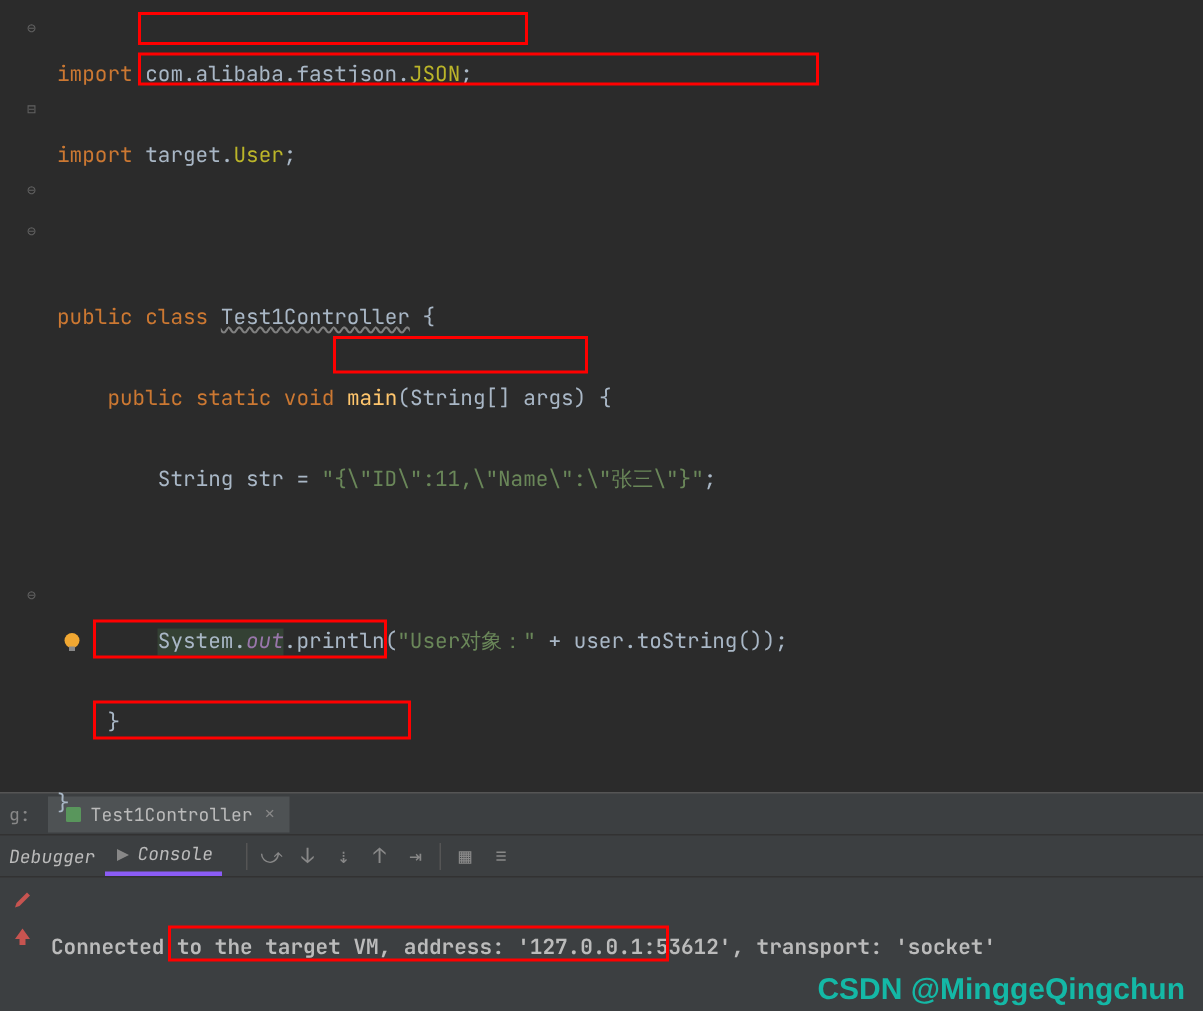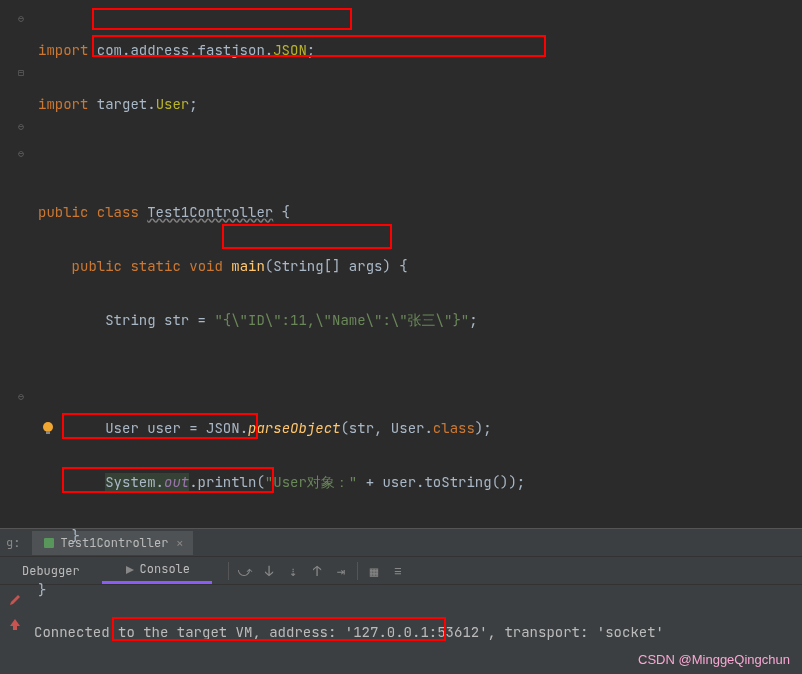--- a/index.html
+++ b/index.html
@@ -80,41 +80,43 @@
       background: #4e5254;
     }
     .toolbar {
       display: flex;
       align-items: center;
       height: 28px;
       border-bottom: 1px solid #323232;
       font-size: 12px;
     }
     .toolbar .tbtn {
-      padding: 4px 22px;
+      padding: 4px 6px;
       color: #bbbbbb;
+      font-style: italic;
     }
     .toolbar .tbtn.active {
       border-bottom: 3px solid #8b5cf6;
     }
     .toolbar .sep {
       width: 1px;
       height: 18px;
       background: #555;
       margin: 0 4px;
     }
     .toolbar .icon {
       width: 24px;
       text-align: center;
       color: #888;
       font-size: 14px;
     }
     .console-out {
       display: flex;
       height: 90px;
+      font-weight: bold;
     }
     .console-gutter {
       width: 30px;
       display: flex;
       flex-direction: column;
       align-items: center;
       padding-top: 8px;
       gap: 10px;
     }
     .console-text {
@@ -123,22 +125,22 @@
       line-height: 26px;
       white-space: pre;
       color: #bbbbbb;
       position: relative;
       flex: 1;
     }
     .watermark {
       position: absolute;
       right: 12px;
       bottom: 2px;
-      color: #f9a8d4;
-      font-size: 13px;
+      color: #14b8a6;
+      font-size: 20px;
       font-family: sans-serif;
     }
     .close-x { color: #888; font-size: 11px; margin-left: 4px; }
     svg { display: inline-block; vertical-align: middle; }
   </style>
 </head>
 <body>
 
 <div class="editor-area">
   <div class="gutter">
@@ -146,28 +148,27 @@
     <span class="fold-mark" style="top:66px">⊟</span>
     <span class="fold-mark" style="top:120px">⊖</span>
     <span class="fold-mark" style="top:147px">⊖</span>
     <span class="fold-mark" style="top:390px">⊖</span>
   </div>
   <svg class="bulb" viewBox="0 0 16 16">
       <circle cx="8" cy="7" r="5" fill="#f0a732"></circle>
       <rect x="6" y="11" width="4" height="3" fill="#888"></rect>
     </svg>
   <div class="code">
-<div><span class="kw">import</span> <span class="pkg">com.address.fastjson.</span><span class="pkg-end">JSON</span><span>;</span></div>
+<div><span class="kw">import</span> <span class="pkg">com.alibaba.fastjson.</span><span class="pkg-end">JSON</span><span>;</span></div>
 <div><span class="kw">import</span> <span class="pkg">target.</span><span class="pkg-end">User</span><span>;</span></div>
 <div> </div>
 <div><span class="kw">public</span> <span class="kw">class</span> <span class="cls underline">Test1Controller</span><span> {</span></div>
 <div>    <span class="kw">public</span> <span class="kw">static</span> <span class="kw">void</span> <span class="method">main</span><span class="param">(String[] args) {</span></div>
 <div>        <span>String str = </span><span class="str">"{\"ID\":11,\"Name\":\"张三\"}"</span><span>;</span></div>
 <div> </div>
-<div>        <span>User user = </span><span class="cls">JSON</span>.<span class="static-m">parseObject</span><span>(str, User.</span><span class="kw">class</span><span>);</span></div>
 <div>        <span style="background:#344134"><span class="cls">System.</span><span class="field">out</span></span><span>.println(</span><span class="str">"User对象："</span><span> + user.toString());</span></div>
 <div>    <span>}</span></div>
 <div><span>}</span></div>
 
 
 
 
 
 
 

